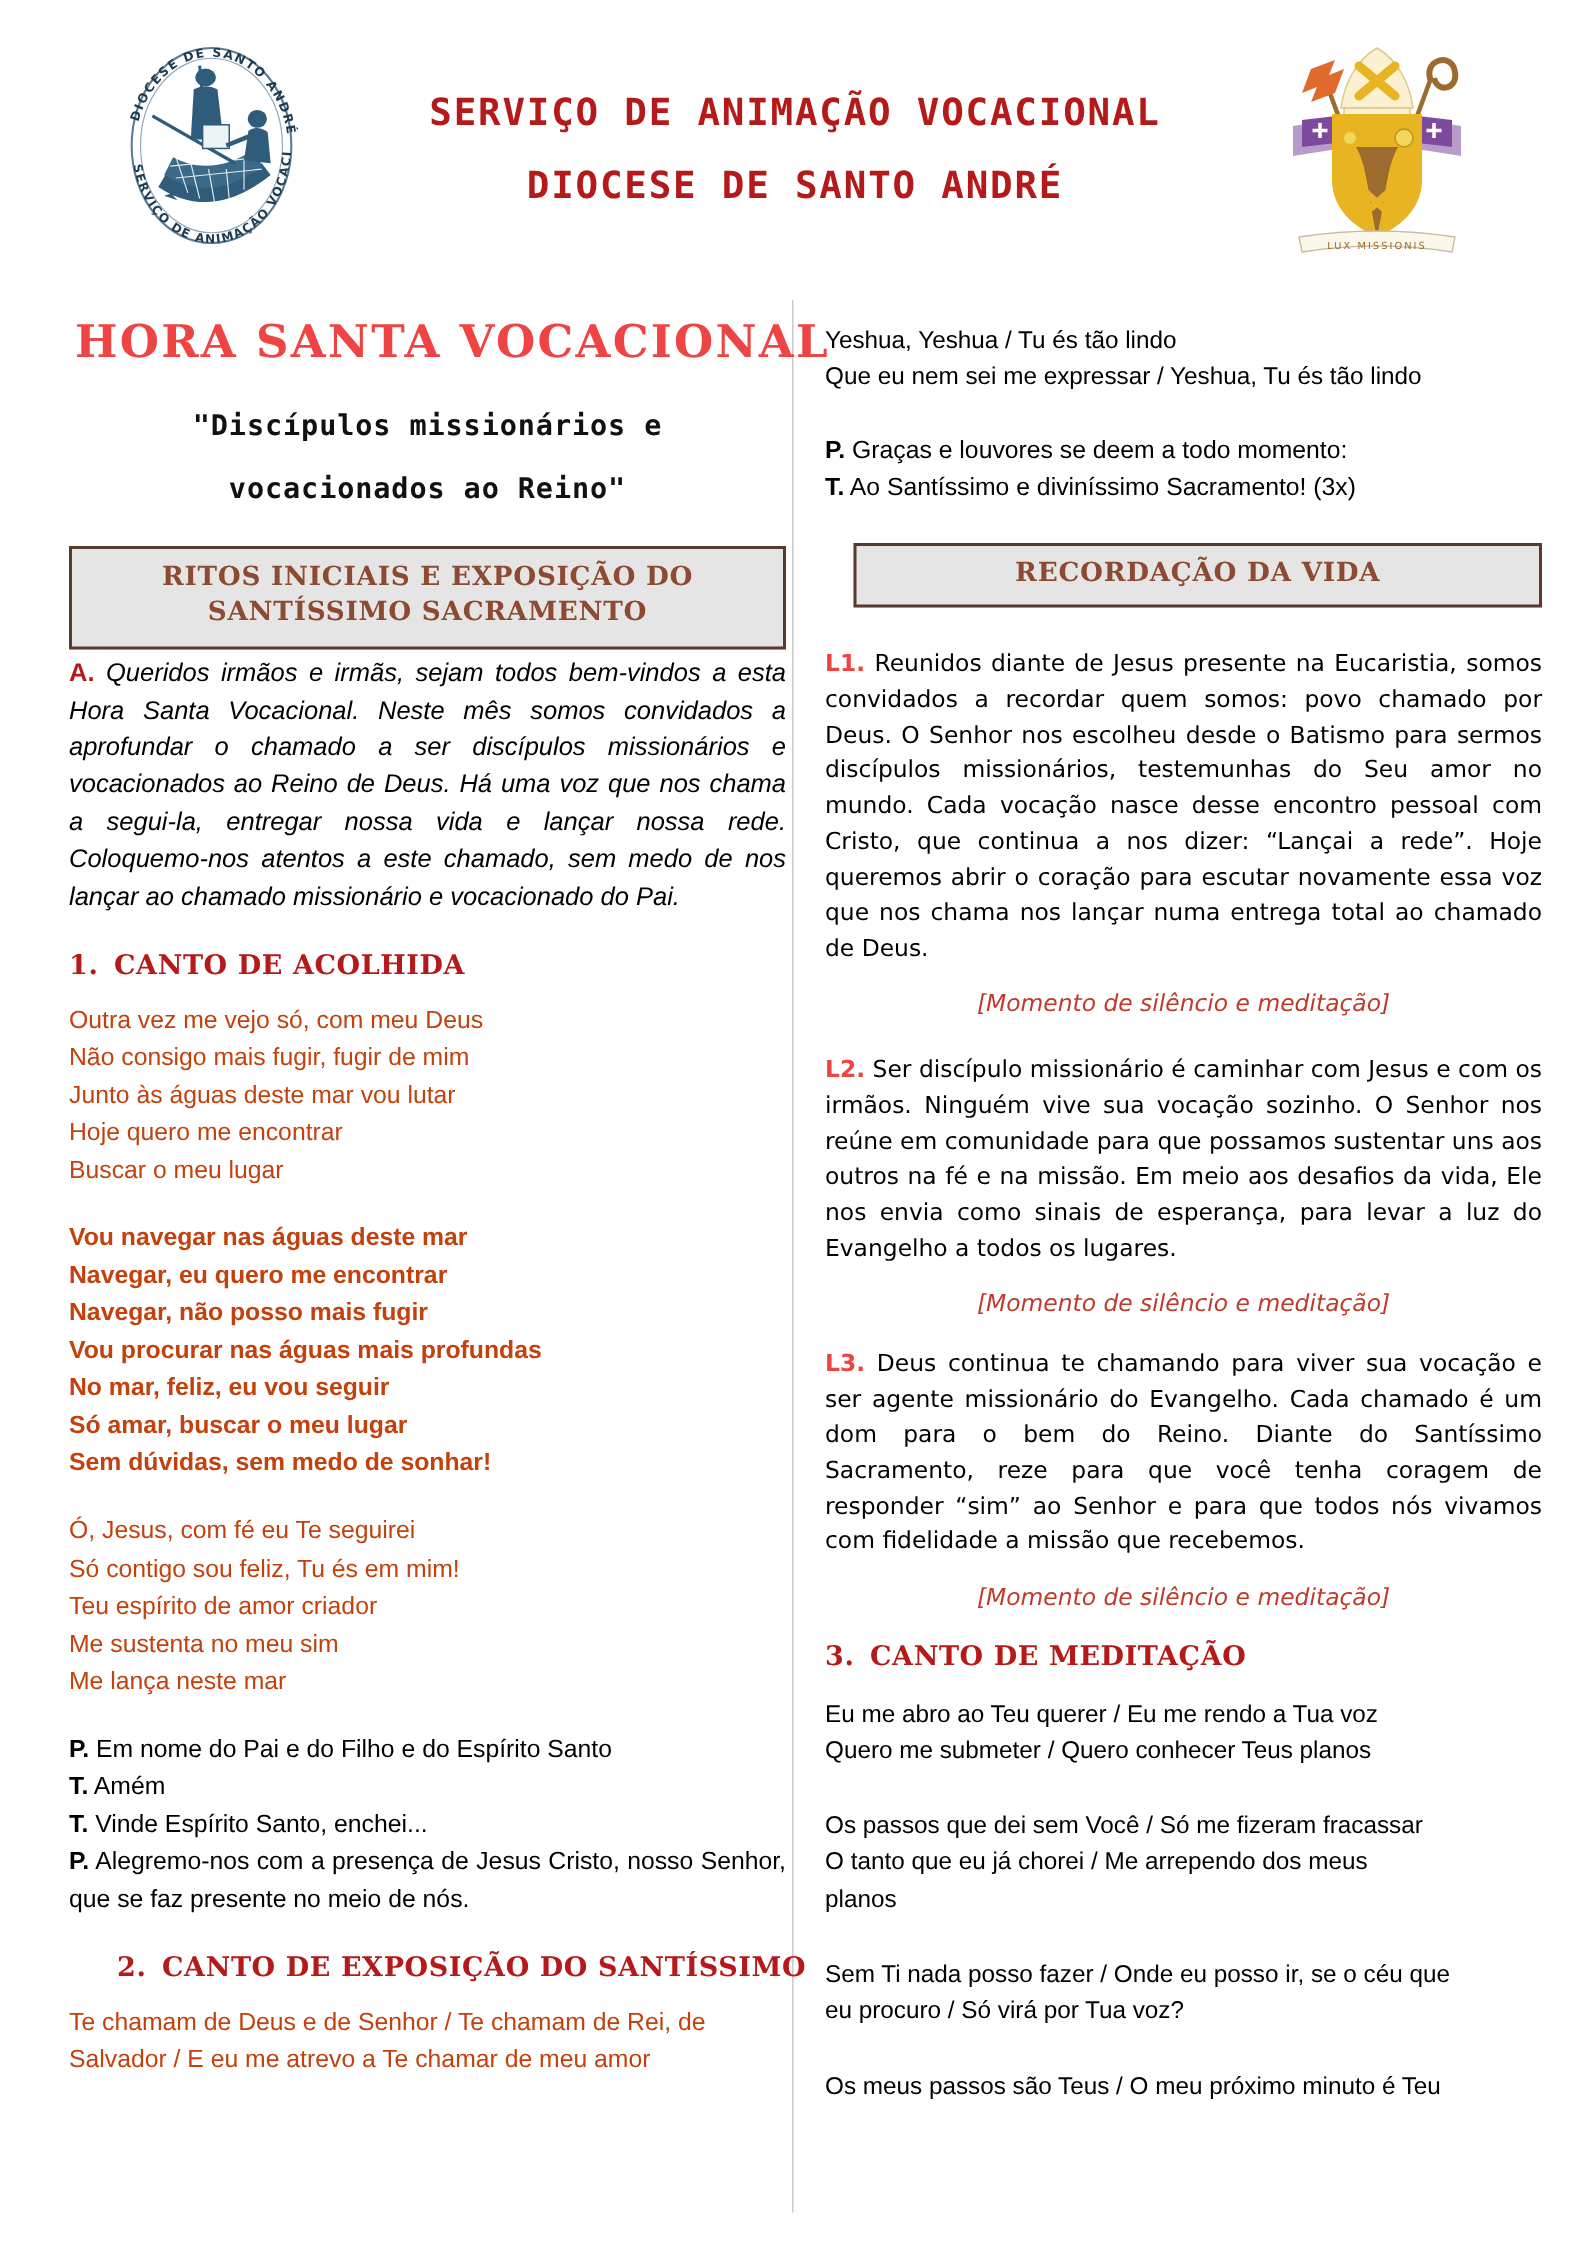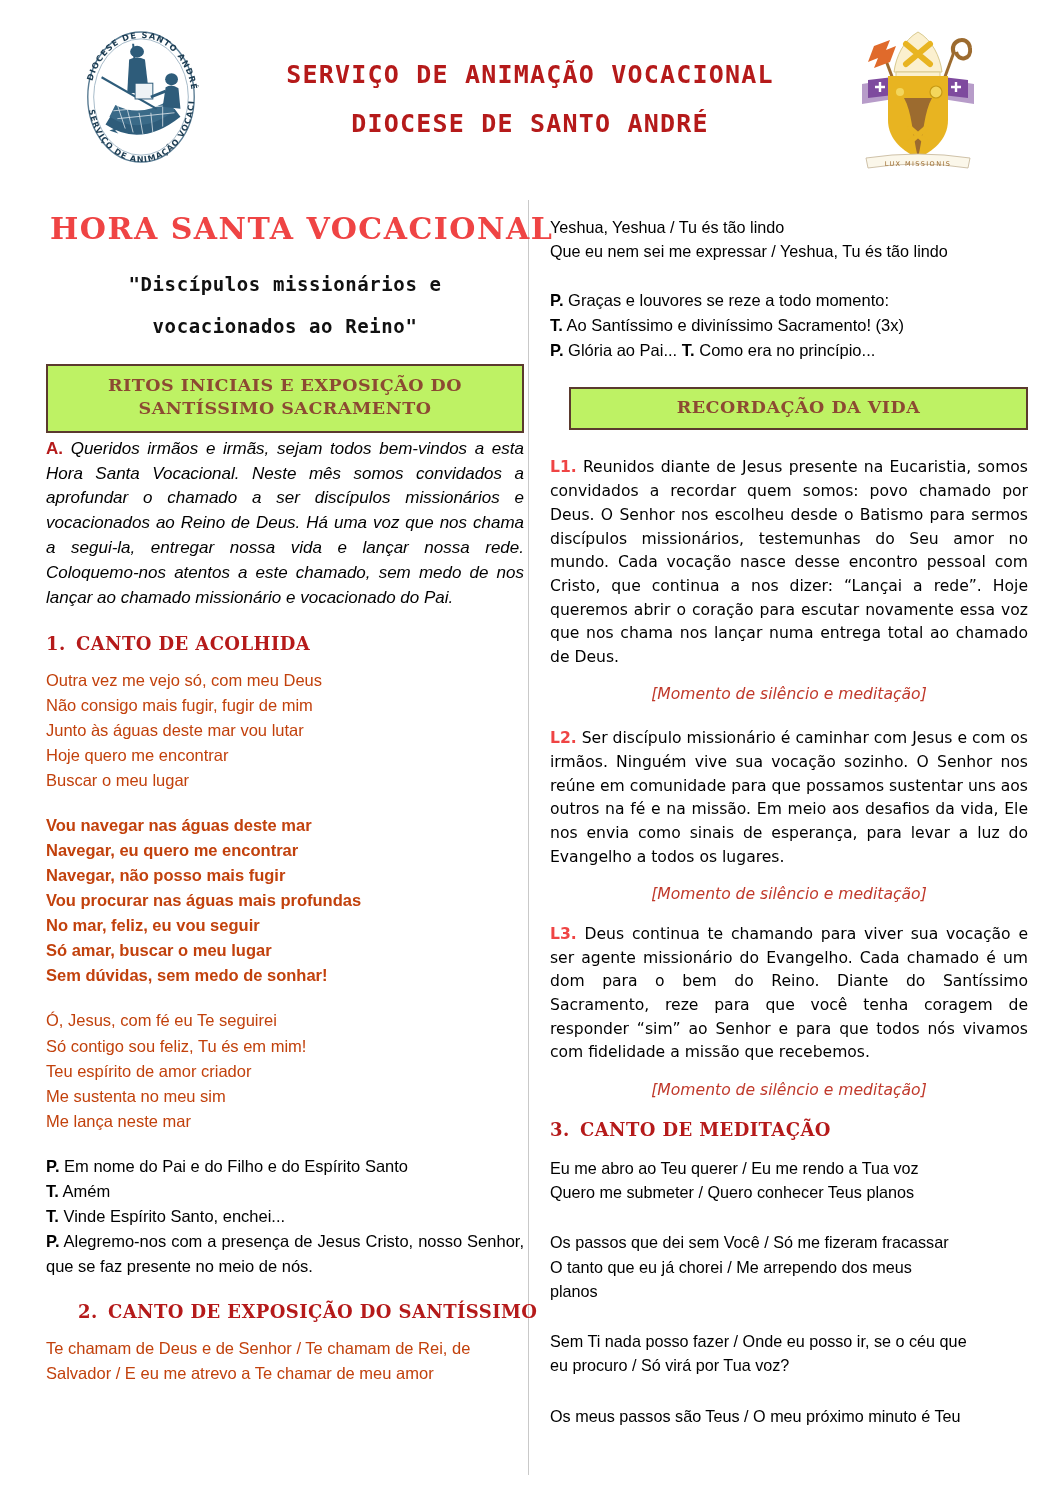--- a/index.html
+++ b/index.html
@@ -86,21 +86,21 @@
     line-height: 2.2;
     letter-spacing: 0.6px;
     margin-top: 18px;
     padding: 0 8px;
   }
 
   
   .banner {
     box-sizing: border-box;
     border: 2px solid #5B3A2E;
-    background: #bef264;
+    background: #e5e5e5;
     color: #8C4A32;
     font-family: "DejaVu Serif", "Liberation Serif", serif;
     font-weight: bold;
     font-size: 17.5px;
     text-align: center;
     letter-spacing: 0.5px;
     padding: 7px 6px 9px 6px;
     line-height: 1.35;
   }
   .banner.tall { padding: 8px 6px 10px 6px; }
@@ -361,27 +361,24 @@
 
   <div class="col col-right">
 
     <div class="plain-lines" style="margin-top:10px;">
       <div>Yeshua, Yeshua / Tu és tão lindo</div>
       <div>Que eu nem sei me expressar / Yeshua, Tu és tão lindo</div>
     </div>
 
     <div class="dialog" style="margin-top:24px;">
       <div>
-        <span class="sp">P.</span><span> Graças e louvores se reze a todo momento:</span>
+        <span class="sp">P.</span><span> Graças e louvores se deem a todo momento:</span>
       </div>
       <div>
         <span class="sp">T.</span><span> Ao Santíssimo e diviníssimo Sacramento! (3x)</span>
-      </div>
-      <div>
-        <span class="sp">P.</span><span> Glória ao Pai... </span><span class="sp">T.</span><span> Como era no princípio...</span>
       </div>
     </div>
 
     <div class="banner" style="margin-top:24px;margin-left:19px;">
       <div>RECORDAÇÃO DA VIDA</div>
     </div>
 
     <p class="reading" style="margin-top:26px;">
       <span class="lbl">L1.</span><span> Reunidos diante de Jesus presente na Eucaristia, somos convidados a recordar quem somos: povo chamado por Deus. O Senhor nos escolheu desde o Batismo para sermos discípulos missionários, testemunhas do Seu amor no mundo. Cada vocação nasce desse encontro pessoal com Cristo, que continua a nos dizer: “Lançai a rede”. Hoje queremos abrir o coração para escutar novamente essa voz que nos chama nos lançar numa entrega total ao chamado de Deus.</span>
     </p>

